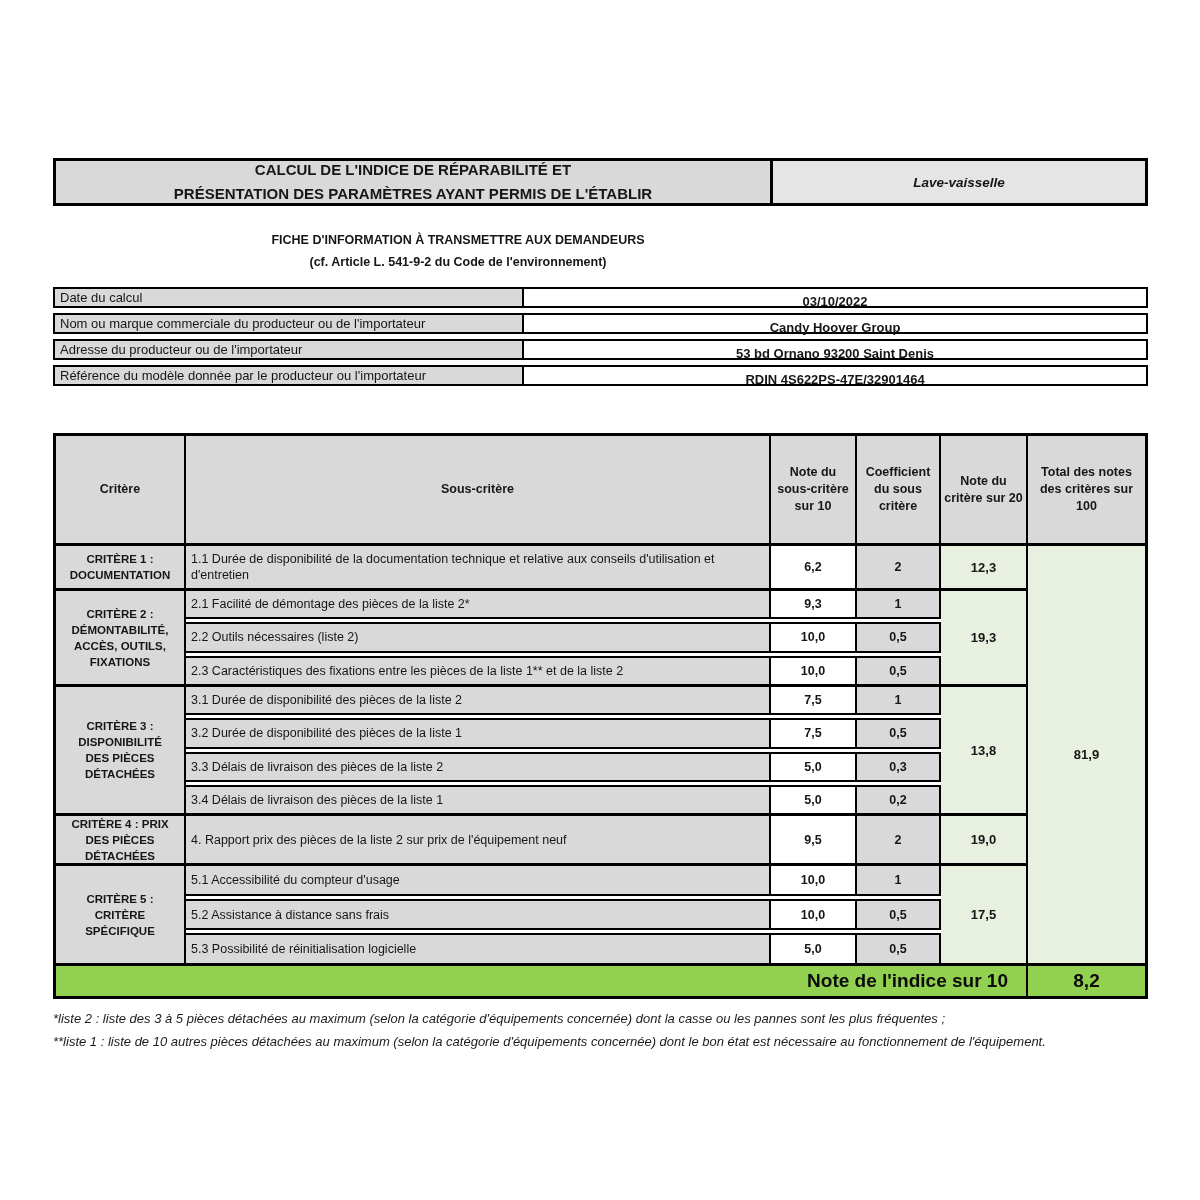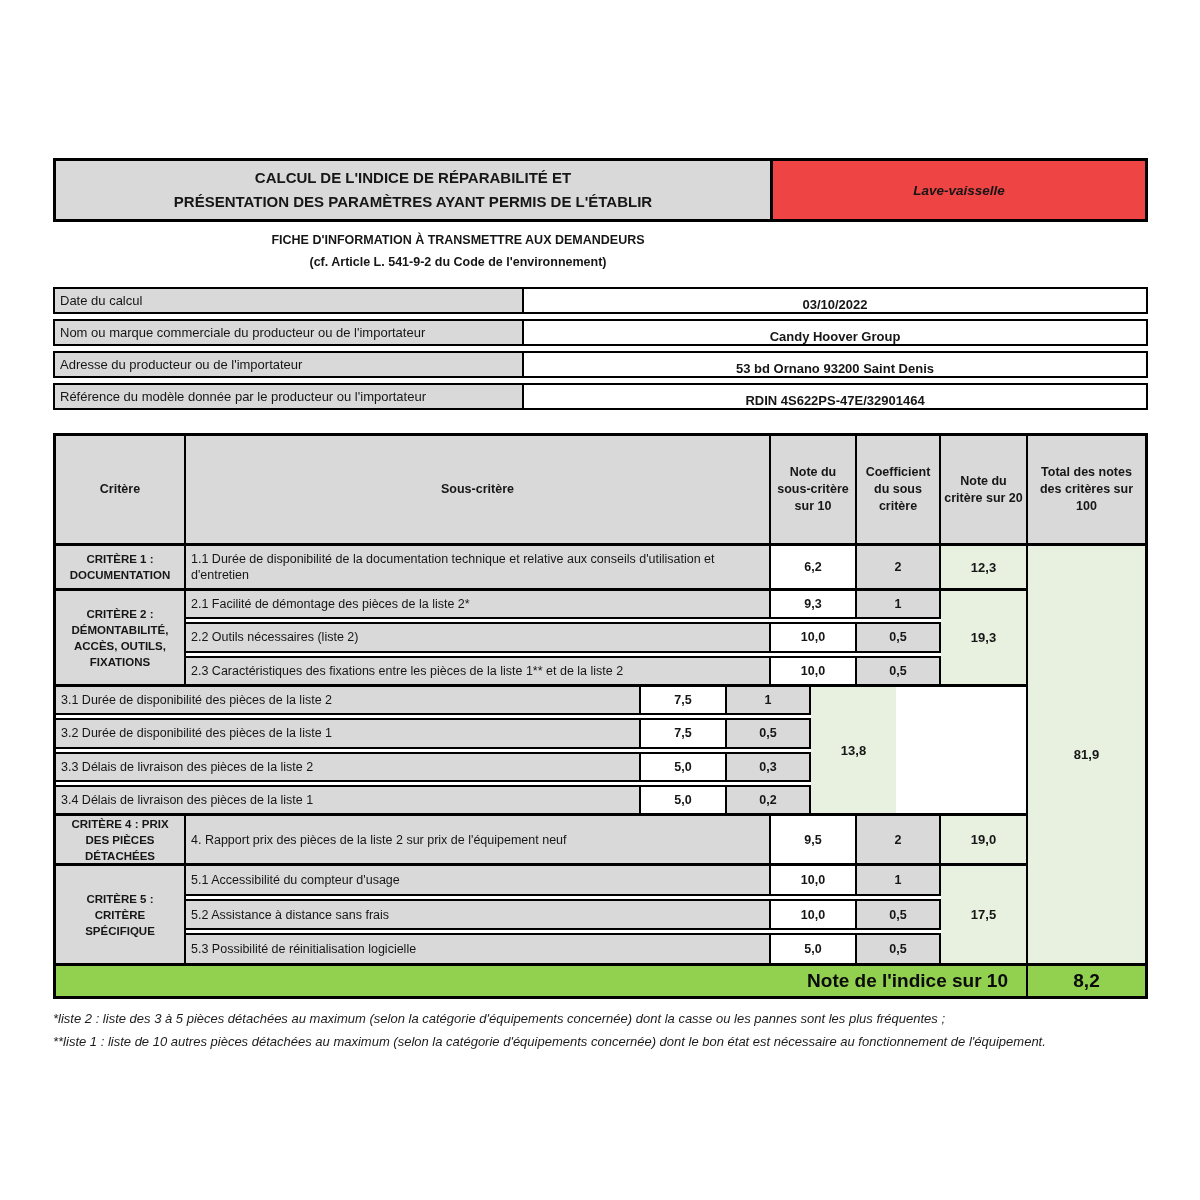--- a/index.html
+++ b/index.html
@@ -1,35 +1,35 @@
 <!DOCTYPE html>
 <html lang="fr"><head>
 <meta charset="utf-8">
 <style>
   * { margin:0; padding:0; box-sizing:border-box; }
   html,body { width:1200px; height:1200px; background:#fff; }
   body { font-family:"Liberation Sans", sans-serif; color:#161616; }
   .page { position:relative; width:1200px; height:1200px; background:#ffffff; overflow:hidden; }
 
   
-  .title-box { position:absolute; left:53px; top:158px; width:1095px; height:64px;
-               border:3px solid #000; display:flex; background:#ef4444; }
+  .title-box { position:absolute; left:53px; top:158px; width:1095px; height:48px;
+               border:3px solid #000; display:flex; background:#e5e5e5; }
   .title-left { width:717px; background:#d9d9d9; border-right:3px solid #000;
                 display:flex; flex-direction:column; justify-content:center; align-items:center;
                 font-weight:bold; font-size:15px; line-height:24px; text-align:center; }
   .title-right { flex:1; display:flex; align-items:center; justify-content:center;
                  font-weight:bold; font-style:italic; font-size:13.5px;border-radius:12px; }
 
   
   .subtitle { position:absolute; left:53px; top:229px; width:810px; text-align:center;
               font-weight:bold; font-size:12.5px; line-height:22px; }
 
   
   .info-table { position:absolute; left:53px; top:287px; width:1095px; }
-  .info-row { display:flex; height:27px; margin-bottom:5px; border:2px solid #000; }
+  .info-row { display:flex; height:21px; margin-bottom:5px; border:2px solid #000; }
   .info-label { width:469px; background:#d9d9d9; border-right:2px solid #000;
                 display:flex; align-items:center; padding-left:5px; font-size:13px; }
   .info-value { flex:1; background:#fff; display:flex; align-items:center; justify-content:center;
                 font-size:13px; font-weight:bold;margin-top:7px; }
 
   
   .main-table { position:absolute; left:53px; top:433px; width:1095px; height:566px;
                 border:3px solid #000; display:flex; background:#fff; }
   .mt-left { width:972px; border-right:2px solid #000; display:flex; flex-direction:column; }
   .mt-total-col { flex:1; display:flex; flex-direction:column;border-radius:25px; }
@@ -156,20 +156,21 @@
           <div class="subrow">
             <div class="sub-desc">2.3 Caractéristiques des fixations entre les pièces de la liste 1** et de la liste 2</div>
             <div class="sub-note">10,0</div>
             <div class="sub-coef">0,5</div>
           </div>
         </div>
         <div class="note20-cell">19,3</div>
       </div>
 
       <div class="group g3">
+        <div class="crit-cell">CRITÈRE 3 : DISPONIBILITÉ DES PIÈCES DÉTACHÉES</div>
         <div class="subrows">
           <div class="subrow">
             <div class="sub-desc">3.1 Durée de disponibilité des pièces de la liste 2</div>
             <div class="sub-note">7,5</div>
             <div class="sub-coef">1</div>
           </div>
           <div class="subrow">
             <div class="sub-desc">3.2 Durée de disponibilité des pièces de la liste 1</div>
             <div class="sub-note">7,5</div>
             <div class="sub-coef">0,5</div>

